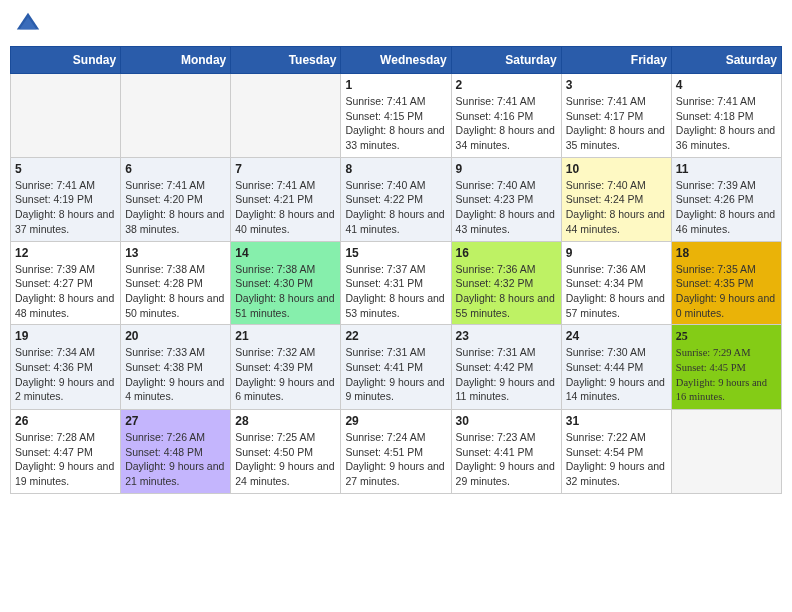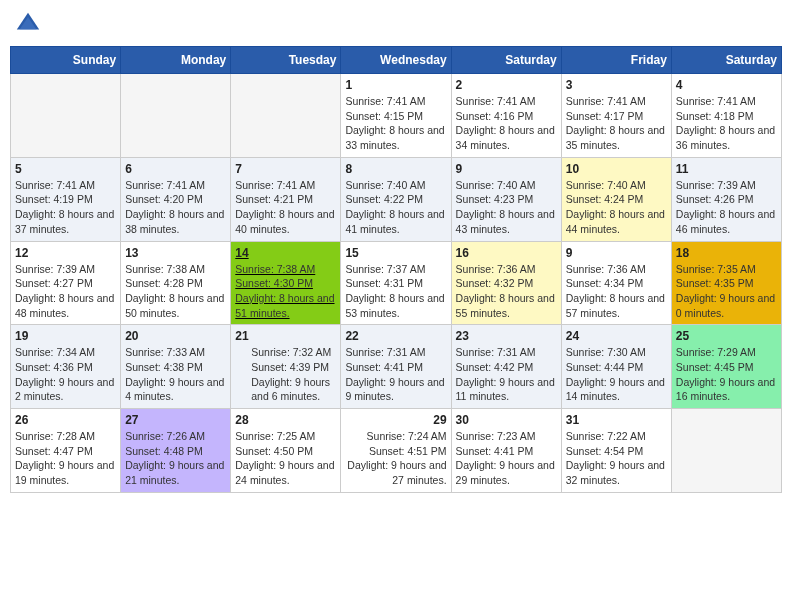--- a/index.html
+++ b/index.html
@@ -208,33 +208,33 @@
           <div class="day-info" style="white-space: pre-line;">Sunrise: 7:39 AM
 Sunset: 4:27 PM
 Daylight: 8 hours and 48 minutes.</div>
         </td>
         <td style="background: rgb(255, 255, 255);">
           <div class="day-number">13</div>
           <div class="day-info" style="white-space: pre-line;">Sunrise: 7:38 AM
 Sunset: 4:28 PM
 Daylight: 8 hours and 50 minutes.</div>
         </td>
-        <td style="background: #84cc16; text-decoration: underline;">
+        <td style="background: #86efac;">
           <div class="day-number">14</div>
           <div class="day-info" style="white-space: pre-line;">Sunrise: 7:38 AM
 Sunset: 4:30 PM
 Daylight: 8 hours and 51 minutes.</div>
         </td>
         <td style="background: rgb(255, 255, 255);">
           <div class="day-number">15</div>
           <div class="day-info" style="white-space: pre-line;">Sunrise: 7:37 AM
 Sunset: 4:31 PM
 Daylight: 8 hours and 53 minutes.</div>
         </td>
-        <td style="background: #fef9c3;">
+        <td style="background: #bef264;">
           <div class="day-number">16</div>
           <div class="day-info" style="white-space: pre-line;">Sunrise: 7:36 AM
 Sunset: 4:32 PM
 Daylight: 8 hours and 55 minutes.</div>
         </td>
         <td style="background: rgb(255, 255, 255);">
           <div class="day-number">9</div>
           <div class="day-info" style="white-space: pre-line;">Sunrise: 7:36 AM
 Sunset: 4:34 PM
 Daylight: 8 hours and 57 minutes.</div>
@@ -254,21 +254,21 @@
 Daylight: 9 hours and 2 minutes.</div>
         </td>
         <td style="background: rgb(238, 242, 248);">
           <div class="day-number">20</div>
           <div class="day-info" style="white-space: pre-line;">Sunrise: 7:33 AM
 Sunset: 4:38 PM
 Daylight: 9 hours and 4 minutes.</div>
         </td>
         <td style="background: rgb(238, 242, 248);">
           <div class="day-number">21</div>
-          <div class="day-info" style="white-space: pre-line; margin-left: 16px;">Sunrise: 7:32 AM
+          <div class="day-info" style="white-space: pre-line;">Sunrise: 7:32 AM
 Sunset: 4:39 PM
 Daylight: 9 hours and 6 minutes.</div>
         </td>
         <td style="background: rgb(238, 242, 248);">
           <div class="day-number">22</div>
           <div class="day-info" style="white-space: pre-line;">Sunrise: 7:31 AM
 Sunset: 4:41 PM
 Daylight: 9 hours and 9 minutes.</div>
         </td>
         <td style="background: rgb(238, 242, 248);">
@@ -276,21 +276,21 @@
           <div class="day-info" style="white-space: pre-line;">Sunrise: 7:31 AM
 Sunset: 4:42 PM
 Daylight: 9 hours and 11 minutes.</div>
         </td>
         <td style="background: rgb(238, 242, 248);">
           <div class="day-number">24</div>
           <div class="day-info" style="white-space: pre-line;">Sunrise: 7:30 AM
 Sunset: 4:44 PM
 Daylight: 9 hours and 14 minutes.</div>
         </td>
-        <td style="background: #86efac;">
+        <td style="background: #84cc16; font-family: Liberation Serif, serif;">
           <div class="day-number">25</div>
           <div class="day-info" style="white-space: pre-line;">Sunrise: 7:29 AM
 Sunset: 4:45 PM
 Daylight: 9 hours and 16 minutes.</div>
         </td>
       </tr>
       <tr>
         <td style="background: rgb(255, 255, 255);">
           <div class="day-number">26</div>
           <div class="day-info" style="white-space: pre-line;">Sunrise: 7:28 AM
@@ -302,21 +302,21 @@
           <div class="day-info" style="white-space: pre-line;">Sunrise: 7:26 AM
 Sunset: 4:48 PM
 Daylight: 9 hours and 21 minutes.</div>
         </td>
         <td style="background: rgb(255, 255, 255);">
           <div class="day-number">28</div>
           <div class="day-info" style="white-space: pre-line;">Sunrise: 7:25 AM
 Sunset: 4:50 PM
 Daylight: 9 hours and 24 minutes.</div>
         </td>
-        <td style="background: rgb(255, 255, 255); text-align: right;">
+        <td style="background: rgb(255, 255, 255);">
           <div class="day-number">29</div>
           <div class="day-info" style="white-space: pre-line;">Sunrise: 7:24 AM
 Sunset: 4:51 PM
 Daylight: 9 hours and 27 minutes.</div>
         </td>
         <td style="background: rgb(255, 255, 255);">
           <div class="day-number">30</div>
           <div class="day-info" style="white-space: pre-line;">Sunrise: 7:23 AM
 Sunset: 4:41 PM
 Daylight: 9 hours and 29 minutes.</div>

